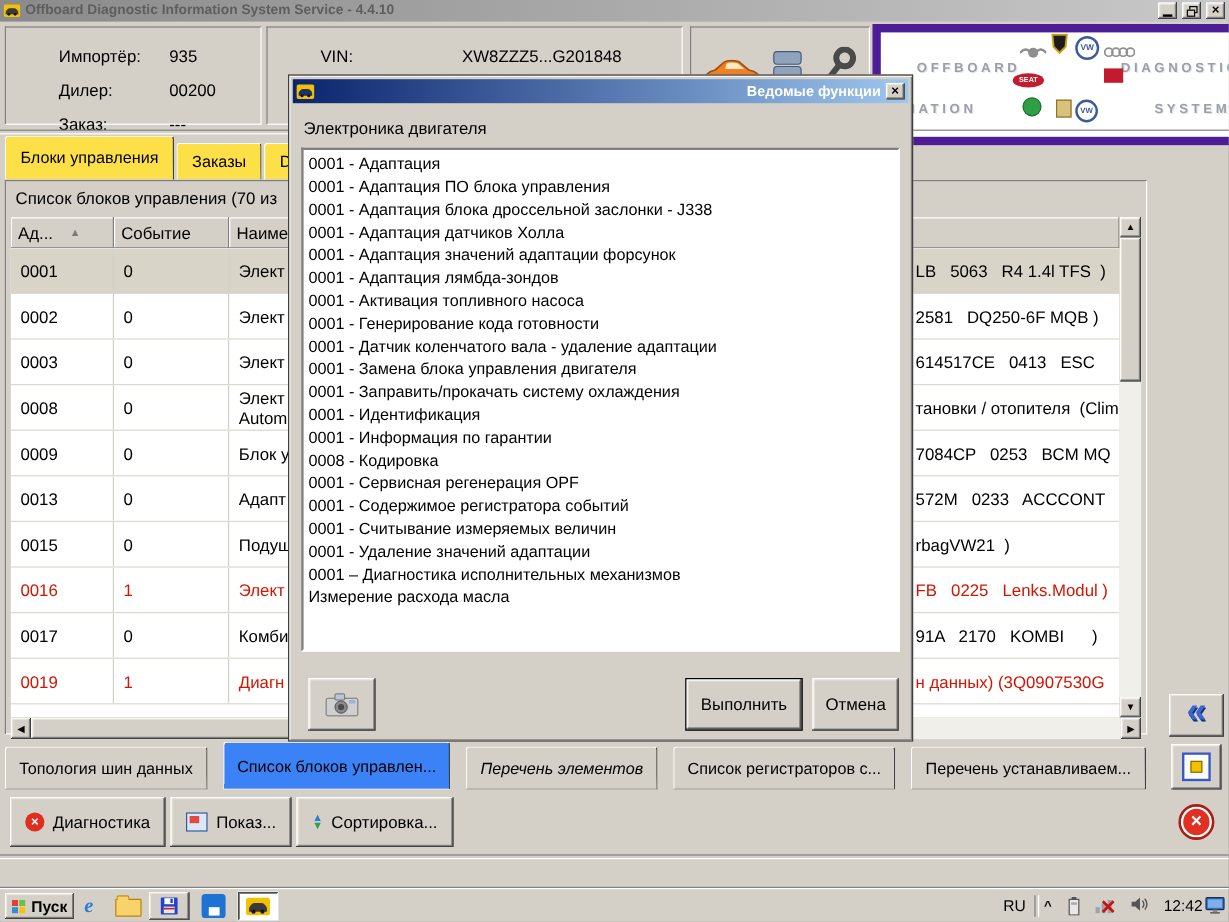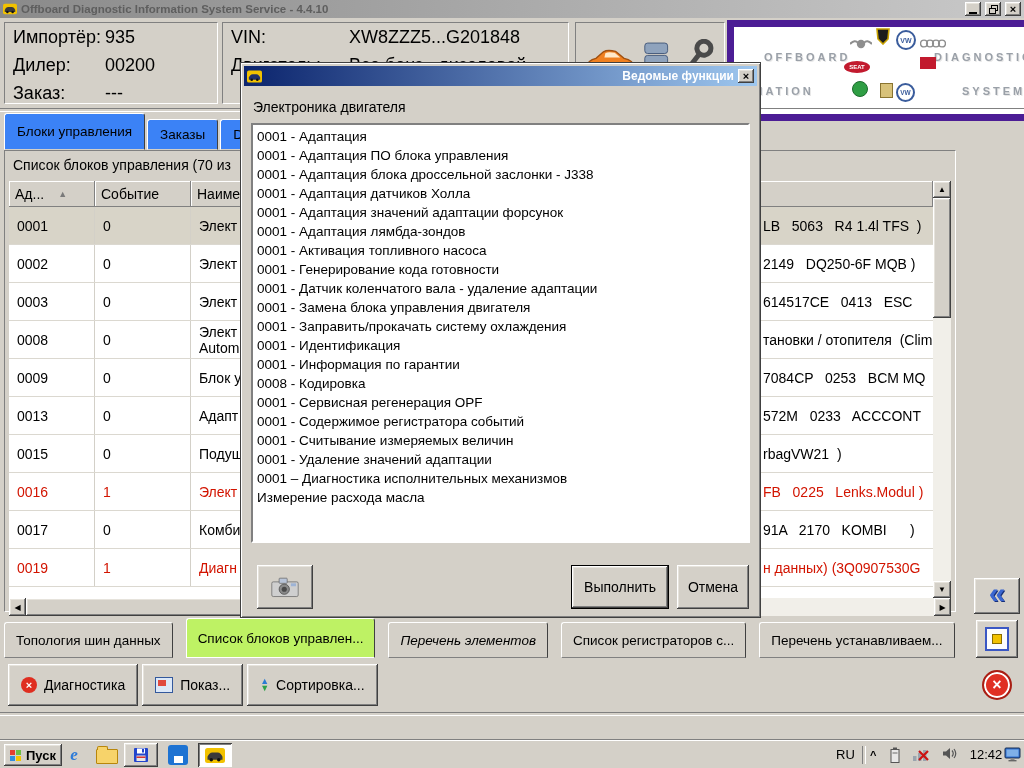--- a/index.html
+++ b/index.html
@@ -16,33 +16,33 @@
   .glyph-min{width:8px;height:2px;background:#000;margin-top:7px;}
   .glyph-restore{position:relative;width:9px;height:9px;}
   .glyph-restore::before{content:"";position:absolute;right:0;top:0;width:5px;height:4px;border:1px solid #000;}
   .glyph-restore::after{content:"";position:absolute;left:0;bottom:0;width:5px;height:4px;border:1px solid #000;background:#d4d0c8;}
   .caricon{display:inline-flex;}
   
   .hbox{position:absolute;box-sizing:border-box;}
   .hbox1{left:4px;top:22px;width:214px;height:82px;}
   .hbox2{left:222px;top:22px;width:347px;height:82px;}
   .hbox3{left:575px;top:22px;width:150px;height:82px;display:flex;align-items:center;justify-content:space-around;padding:0 4px;}
-  .fieldrow{display:flex;height:28px;align-items:flex-start;padding-left:8px;font-size:18px;}
+  .fieldrow{display:flex;height:28px;align-items:flex-end;padding-left:8px;font-size:14px;margin-left:36px;}
   .fieldrow .lbl{width:92px;}
   .hbox2 .fieldrow .lbl{width:118px;}
   .divider{position:absolute;left:0;top:108px;width:1024px;height:2px;border-top:1px solid #808080;border-bottom:1px solid #ffffff;}
   .divider2{position:absolute;left:0;top:712px;width:1024px;height:2px;border-top:1px solid #808080;border-bottom:1px solid #ffffff;}
   
   .logopanel{position:absolute;left:727px;top:20px;width:295px;height:87px;background:#fff;border:7px solid #4c1d95;overflow:hidden;}
   .logoword{position:absolute;font-size:11px;font-weight:bold;letter-spacing:3px;color:#9aa0a8;text-shadow:1px 1px 0 #e8e8e8;}
   .lw1{left:30px;top:24px;} .lw2{left:200px;top:24px;} .lw3{left:-30px;top:58px;} .lw4{left:228px;top:58px;}
   .logo-shape{position:absolute;}
   
   .maintabs{position:absolute;left:4px;top:112px;height:38px;display:flex;align-items:flex-end;gap:2px;}
-  .mtab{height:31px;padding:0 12px;display:flex;align-items:center;font-size:13.5px;background:#3b82f6;border:1px solid;border-color:#ffffff #404040 #d4d0c8 #ffffff;border-radius:3px 3px 0 0;box-sizing:border-box;white-space:nowrap;}
+  .mtab{height:31px;padding:0 12px;display:flex;align-items:center;font-size:13.5px;background:#fde047;border:1px solid;border-color:#ffffff #404040 #d4d0c8 #ffffff;border-radius:3px 3px 0 0;box-sizing:border-box;white-space:nowrap;}
   .mtab.active{height:37px;z-index:2;}
   
   .content{position:absolute;left:4px;top:150px;width:952px;height:462px;border:1px solid;border-color:#808080 #ffffff #ffffff #808080;box-sizing:border-box;}
   .grouptitle{position:absolute;left:8px;top:6px;font-size:14px;white-space:nowrap;}
   .thead{position:absolute;left:4px;top:30px;width:924px;height:26px;display:flex;}
   .th{box-sizing:border-box;padding-left:6px;display:flex;align-items:center;font-size:14px;background:#d4d0c8;box-shadow:inset -1px -1px 0 #808080,inset 1px 1px 0 #ffffff;white-space:nowrap;overflow:hidden;}
   .th-addr{width:86px;} .th-evt{width:96px;} .th-name{flex:1;}
   .sortarr{font-size:9px;color:#7a7a7a;margin-left:14px;}
   .tbody{position:absolute;left:4px;top:56px;width:924px;height:391px;background:#fff;overflow:hidden;}
   .crow{position:relative;display:flex;height:38px;border-bottom:1px solid #dbd8d0;box-sizing:border-box;overflow:hidden;font-size:14px;}
@@ -66,21 +66,21 @@
   .sidebtn{position:absolute;display:flex;align-items:center;justify-content:center;box-sizing:border-box;}
   .btn-collapse{left:974px;top:578px;width:46px;height:36px;font-size:30px;font-weight:bold;color:#3a66d0;text-shadow:1px 1px 0 #16307a;line-height:10px;padding-bottom:6px;}
   .btn-marker{left:976px;top:620px;width:42px;height:38px;}
   .ic-marker{width:20px;height:20px;border:2px solid #3a57c4;background:#fdfdfd;display:flex;align-items:center;justify-content:center;}
   .ic-marker span{width:8px;height:8px;background:#f2c200;border:1px solid #8a6d00;}
   .btn-stopx{left:976px;top:666px;width:42px;height:38px;}
   .bigredx{width:26px;height:26px;border-radius:50%;background:#e03024;border:2px solid #a81e14;color:#fff;font-weight:bold;font-size:16px;display:flex;align-items:center;justify-content:center;box-shadow:inset 0 0 0 2px #ffffff;}
   
   .btabs{position:absolute;left:4px;top:618px;height:40px;display:flex;align-items:flex-end;gap:13px;}
   .btab{height:36px;padding:0 11px;display:flex;align-items:center;font-size:13.5px;background:#d4d0c8;border:1px solid;border-color:#ffffff #404040 #808080 #ffffff;border-radius:3px 3px 0 0;box-sizing:border-box;white-space:nowrap;}
-  .btab.active{background:#bef264;height:40px;border-bottom-color:#ffffff;z-index:2;}
+  .btab.active{background:#3b82f6;height:40px;border-bottom-color:#ffffff;z-index:2;}
   .btab.italic{font-style:italic;}
   
   .actions{position:absolute;left:8px;top:664px;display:flex;gap:4px;}
   .abtn{height:42px;padding:0 13px;display:flex;align-items:center;gap:7px;font-size:14px;white-space:nowrap;}
   .ic-stop{width:16px;height:16px;border-radius:50%;background:#df2e20;color:#fff;font-weight:bold;font-size:11px;display:flex;align-items:center;justify-content:center;flex:none;}
   .ic-disp{width:16px;height:14px;border:1px solid #33589c;background:#dce8f8;position:relative;flex:none;}
   .ic-disp::before{content:"";position:absolute;left:2px;top:2px;width:8px;height:6px;background:#e04a3f;}
   .ic-sort{display:flex;flex-direction:column;line-height:7px;font-size:9px;flex:none;}
   .ic-sort .up{color:#2b7bd4;} .ic-sort .dn{color:#2fa14a;}
   
@@ -280,21 +280,21 @@
             <span class="nright">LB   5063   R4 1.4l TFS  )</span>
           </div>
         </div>
 
         <div class="crow">
           <div class="c c-addr">0002</div>
           <div class="c c-evt">0</div>
           <div class="c c-name">
             <span>Элект</span>
             <span></span>
-            <span class="nright">2149   DQ250-6F MQB )</span>
+            <span class="nright">2581   DQ250-6F MQB )</span>
           </div>
         </div>
 
         <div class="crow">
           <div class="c c-addr">0003</div>
           <div class="c c-evt">0</div>
           <div class="c c-name">
             <span>Элект</span>
             <span></span>
             <span class="nright">614517CE   0413   ESC</span>

